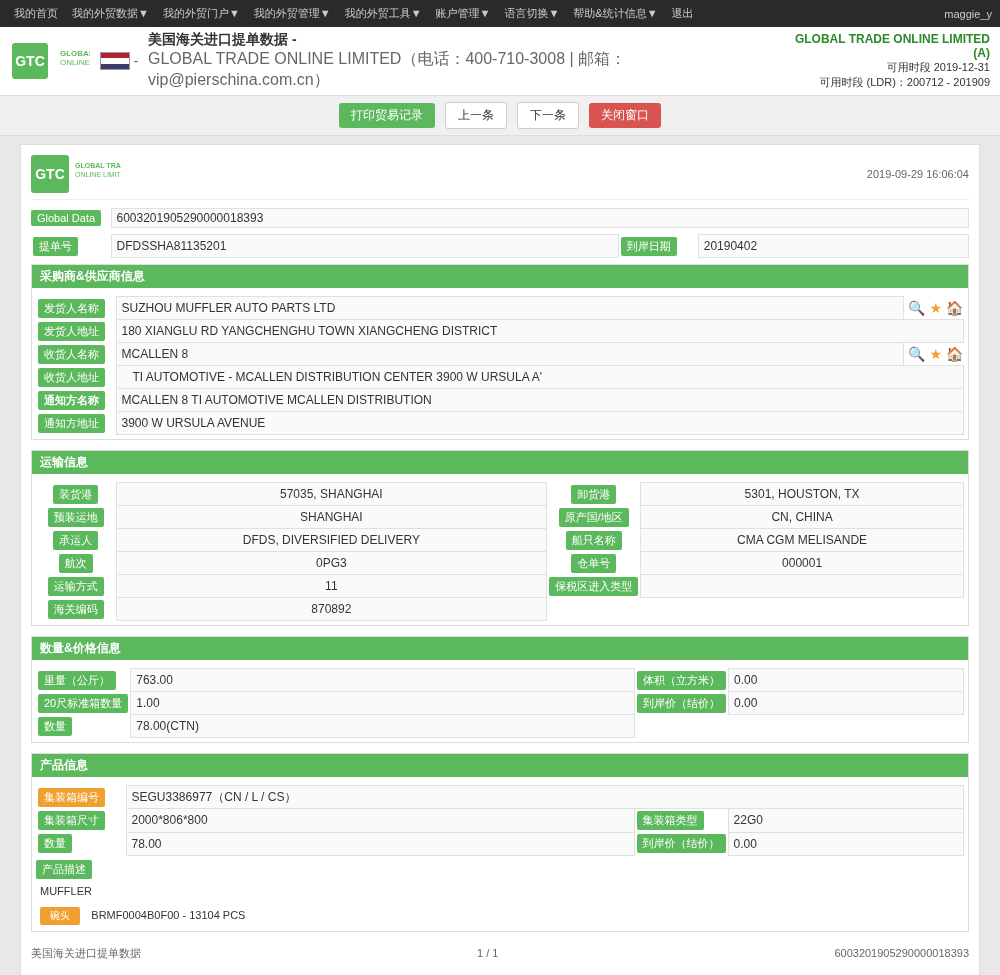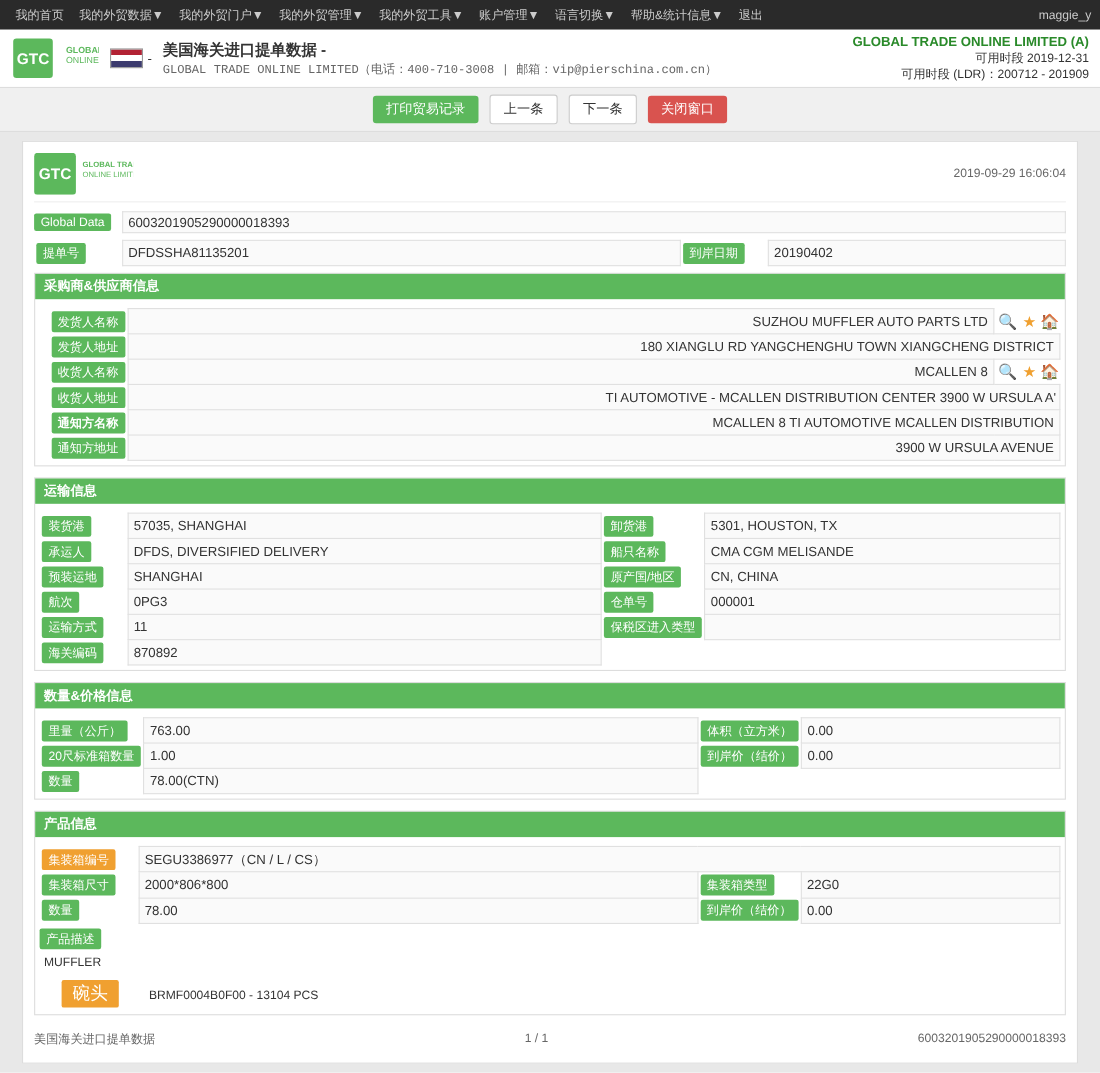--- a/index.html
+++ b/index.html
@@ -10,21 +10,21 @@
     .top-nav-left { display: flex; gap: 2px; }
     .nav-item { position: relative; cursor: pointer; padding: 2px 6px; }
 
     
     .header { background: #fff; display: flex; align-items: center; justify-content: space-between; padding: 4px 10px; border-bottom: 1px solid #ddd; }
     .header-left { display: flex; align-items: center; gap: 10px; }
     .logo-img { width: 80px; height: 40px; }
     .flag-area { display: flex; align-items: center; gap: 4px; font-size: 12px; }
     .flag { width: 30px; height: 18px; background: linear-gradient(to bottom, #B22234 33%, #fff 33%, #fff 66%, #3C3B6E 66%); border: 1px solid #999; }
     .header-title { font-size: 14px; font-weight: bold; color: #333; }
-    .header-sub { font-size: 11px; color: #666; font-family: Liberation Mono, monospace; }
+    .header-sub { font-size: 16px; color: #666; }
     .header-right { text-align: right; font-size: 11px; color: #333; }
     .header-right .company { color: #2a8a2a; font-weight: bold; font-size: 12px; }
 
     
     .toolbar { background: #f0f0f0; padding: 6px 10px; display: flex; align-items: center; justify-content: center; gap: 10px; border-bottom: 1px solid #ddd; }
     .btn-green { background: #5cb85c; color: #fff; border: none; padding: 4px 12px; cursor: pointer; border-radius: 3px; font-size: 12px; }
     .btn-default { background: #fff; color: #333; border: 1px solid #ccc; padding: 4px 12px; cursor: pointer; border-radius: 3px; font-size: 12px; }
     .btn-red { background: #d9534f; color: #fff; border: none; padding: 4px 12px; cursor: pointer; border-radius: 3px; font-size: 12px; }
     .doc-header { display: flex; justify-content: space-between; align-items: center; margin-bottom: 8px; padding-bottom: 6px; border-bottom: 1px solid #eee; }
     .doc-logo { display: flex; align-items: center; gap: 6px; }
@@ -33,21 +33,21 @@
     
     .section { margin-bottom: 10px; border: 1px solid #ddd; }
 
     .icon-area { display: flex; gap: 4px; margin-left: 4px; }
     .icon-search { color: #666; cursor: pointer; font-size: 14px; }
     .icon-star { color: #f0a030; font-size: 14px; }
     .icon-home { color: #5cb85c; font-size: 14px; }
 
     
     .product-desc { font-size: 11px; color: #333; padding: 4px; }
-    .btn-head { background: #f0a030; color: #fff; border: none; padding: 2px 10px; border-radius: 2px; font-size: 16px; cursor: pointer; margin: 2px 20px; }
+    .btn-head { background: #f0a030; color: #fff; border: none; padding: 2px 10px; border-radius: 2px; font-size: 10px; cursor: pointer; margin: 2px 4px; }
     .head-value { font-size: 11px; color: #333; padding: 2px 4px; }
 
     .outer-wrapper { background: #e8e8e8; min-height: 975px; }
 
     .doc-container { background: #fff; border: 1px solid #ddd; margin: 8px 20px; padding: 10px; }
 
     .label-pill { background: #5cb85c; color: #fff; padding: 2px 6px; font-size: 11px; border-radius: 2px; white-space: nowrap; display: inline-block; }
     .label-pill-orange { background: #f0a030; }
     .td-value { border: 1px solid #e0e0e0; background: #fafafa; padding: 2px 5px; }
 
@@ -149,21 +149,21 @@
             <span class="label-pill">到岸日期</span>
           </td>
           <td class="td-value" style="padding:2px 5px;">20190402</td>
         </tr>
       </tbody>
         </table>
     </div>
 
     <div class="section">
       <div class="section-title-bar">采购商&amp;供应商信息</div>
-      <div style="padding:4px;text-align:right;">
+      <div style="padding:4px;">
         <table style="width:100%;border-collapse:collapse;">
           <tbody>
               <tr>
             <td style="width:80px;padding:2px;">
               <span class="label-pill">发货人名称</span>
             </td>
             <td class="td-value" style="padding:2px 5px;">
               <span>SUZHOU MUFFLER AUTO PARTS LTD</span>
             </td>
             <td style="width:60px;">
@@ -192,73 +192,73 @@
                 <span class="icon-search">🔍</span>
                 <span class="icon-star">★</span>
                 <span class="icon-home">🏠</span>
               </div>
             </td>
           </tr>
           <tr>
             <td style="padding:2px;">
               <span class="label-pill">收货人地址</span>
             </td>
-            <td class="td-value" colspan="2" style="padding:2px 3px;">TI AUTOMOTIVE - MCALLEN DISTRIBUTION CENTER 3900 W URSULA A'</td>
+            <td class="td-value" colspan="2" style="padding:2px 16px;">TI AUTOMOTIVE - MCALLEN DISTRIBUTION CENTER 3900 W URSULA A'</td>
           </tr>
           <tr>
             <td style="padding:2px;font-weight:bold;">
               <span class="label-pill">通知方名称</span>
             </td>
             <td class="td-value" colspan="2" style="padding:2px 5px;">MCALLEN 8 TI AUTOMOTIVE MCALLEN DISTRIBUTION</td>
           </tr>
           <tr>
             <td style="padding:2px;">
               <span class="label-pill">通知方地址</span>
             </td>
             <td class="td-value" colspan="2" style="padding:2px 5px;">3900 W URSULA AVENUE</td>
           </tr>
         </tbody>
           </table>
       </div>
     </div>
 
     <div class="section">
       <div class="section-title-bar">运输信息</div>
-      <div style="padding:4px;">
+      <div style="padding:4px;text-align:center;">
         <table style="width:100%;border-collapse:collapse;">
           <tbody>
               <tr>
             <td style="width:80px;padding:2px;">
               <span class="label-pill">装货港</span>
             </td>
             <td class="td-value" style="padding:2px 5px;">57035, SHANGHAI</td>
             <td style="width:80px;padding:2px;">
               <span class="label-pill">卸货港</span>
             </td>
             <td class="td-value" style="padding:2px 5px;">5301, HOUSTON, TX</td>
           </tr>
           <tr>
             <td style="padding:2px;">
+              <span class="label-pill">预装运地</span>
+            </td>
+            <td class="td-value" style="padding:2px 5px;">SHANGHAI</td>
+            <td style="padding:2px;">
+              <span class="label-pill">原产国/地区</span>
+            </td>
+            <td class="td-value" style="padding:2px 5px;">CN, CHINA</td>
+          </tr>
+          <tr>
+            <td style="padding:2px;">
               <span class="label-pill">承运人</span>
             </td>
             <td class="td-value" style="padding:2px 5px;">DFDS, DIVERSIFIED DELIVERY</td>
             <td style="padding:2px;">
               <span class="label-pill">船只名称</span>
             </td>
             <td class="td-value" style="padding:2px 5px;">CMA CGM MELISANDE</td>
-          </tr>
-          <tr>
-            <td style="padding:2px;">
-              <span class="label-pill">预装运地</span>
-            </td>
-            <td class="td-value" style="padding:2px 5px;">SHANGHAI</td>
-            <td style="padding:2px;">
-              <span class="label-pill">原产国/地区</span>
-            </td>
-            <td class="td-value" style="padding:2px 5px;">CN, CHINA</td>
           </tr>
           <tr>
             <td style="padding:2px;">
               <span class="label-pill">航次</span>
             </td>
             <td class="td-value" style="padding:2px 5px;">0PG3</td>
             <td style="padding:2px;">
               <span class="label-pill">仓单号</span>
             </td>
             <td class="td-value" style="padding:2px 5px;">000001</td>

